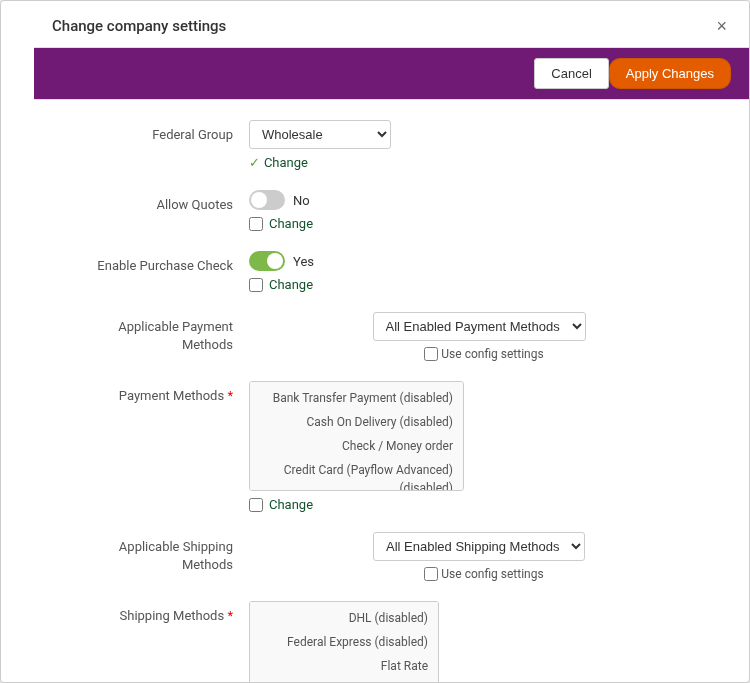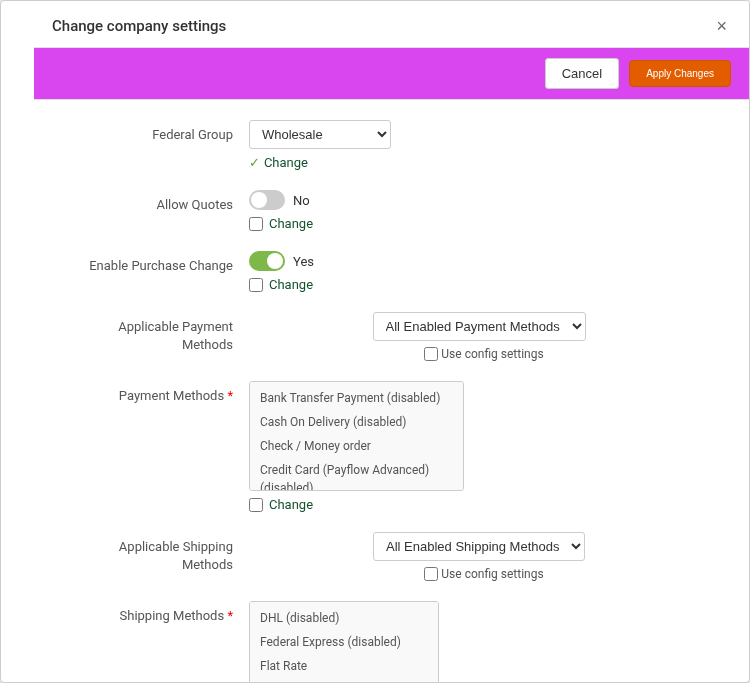--- a/index.html
+++ b/index.html
@@ -44,39 +44,38 @@
       color: #666;
       cursor: pointer;
       line-height: 1;
       padding: 2px 4px;
     }
     .action-bar {
       display: flex;
       justify-content: flex-end;
       align-items: center;
       padding: 10px 18px;
-      background: #d946ef;
+      background: #701a75;
       border-bottom: 1px solid #e0e0e0;
-      gap: 10px;
     }
     .btn-cancel {
       background: #fff;
       border: 1px solid #ccc;
       border-radius: 3px;
       padding: 7px 16px;
       font-size: 13px;
       color: #333;
       cursor: pointer;
     }
     .btn-apply {
       background: #e35d00;
       border: 1px solid #cc5500;
-      border-radius: 4px;
+      border-radius: 11px;
       padding: 7px 16px;
-      font-size: 10px;
+      font-size: 13px;
       color: #fff;
       cursor: pointer;
       font-weight: 500;
       text-align: center;
     }
     .modal-body {
       flex: 1;
       overflow-y: auto;
       padding: 20px 40px 20px 40px;
     }
@@ -179,20 +178,21 @@
     }
     
     .listbox {
       border: 1px solid #ccc;
       border-radius: 3px;
       background: #f9f9f9;
       width: 215px;
       height: 110px;
       overflow-y: auto;
       padding: 4px 0;
+      text-align: right;
     }
     .listbox-item {
       padding: 3px 10px;
       font-size: 12px;
       color: #555;
       line-height: 1.5;
     }
     .shipping-listbox {
       width: 190px;
       height: 100px;
@@ -266,21 +266,21 @@
           <span class="toggle-status">No</span>
         </div>
         <div class="change-row">
           <input type="checkbox" style="">
           <span class="change-label">Change</span>
         </div>
       </div>
     </div>
 
     <div class="form-row">
-      <div class="form-label">Enable Purchase Change</div>
+      <div class="form-label">Enable Purchase Check</div>
       <div class="form-control-wrap">
         <div class="toggle-wrap">
           <div class="toggle on">
 
             <div class="toggle-slider"></div>
           </div>
           <span class="toggle-status">Yes</span>
         </div>
         <div class="change-row">
           <input type="checkbox" style="">

